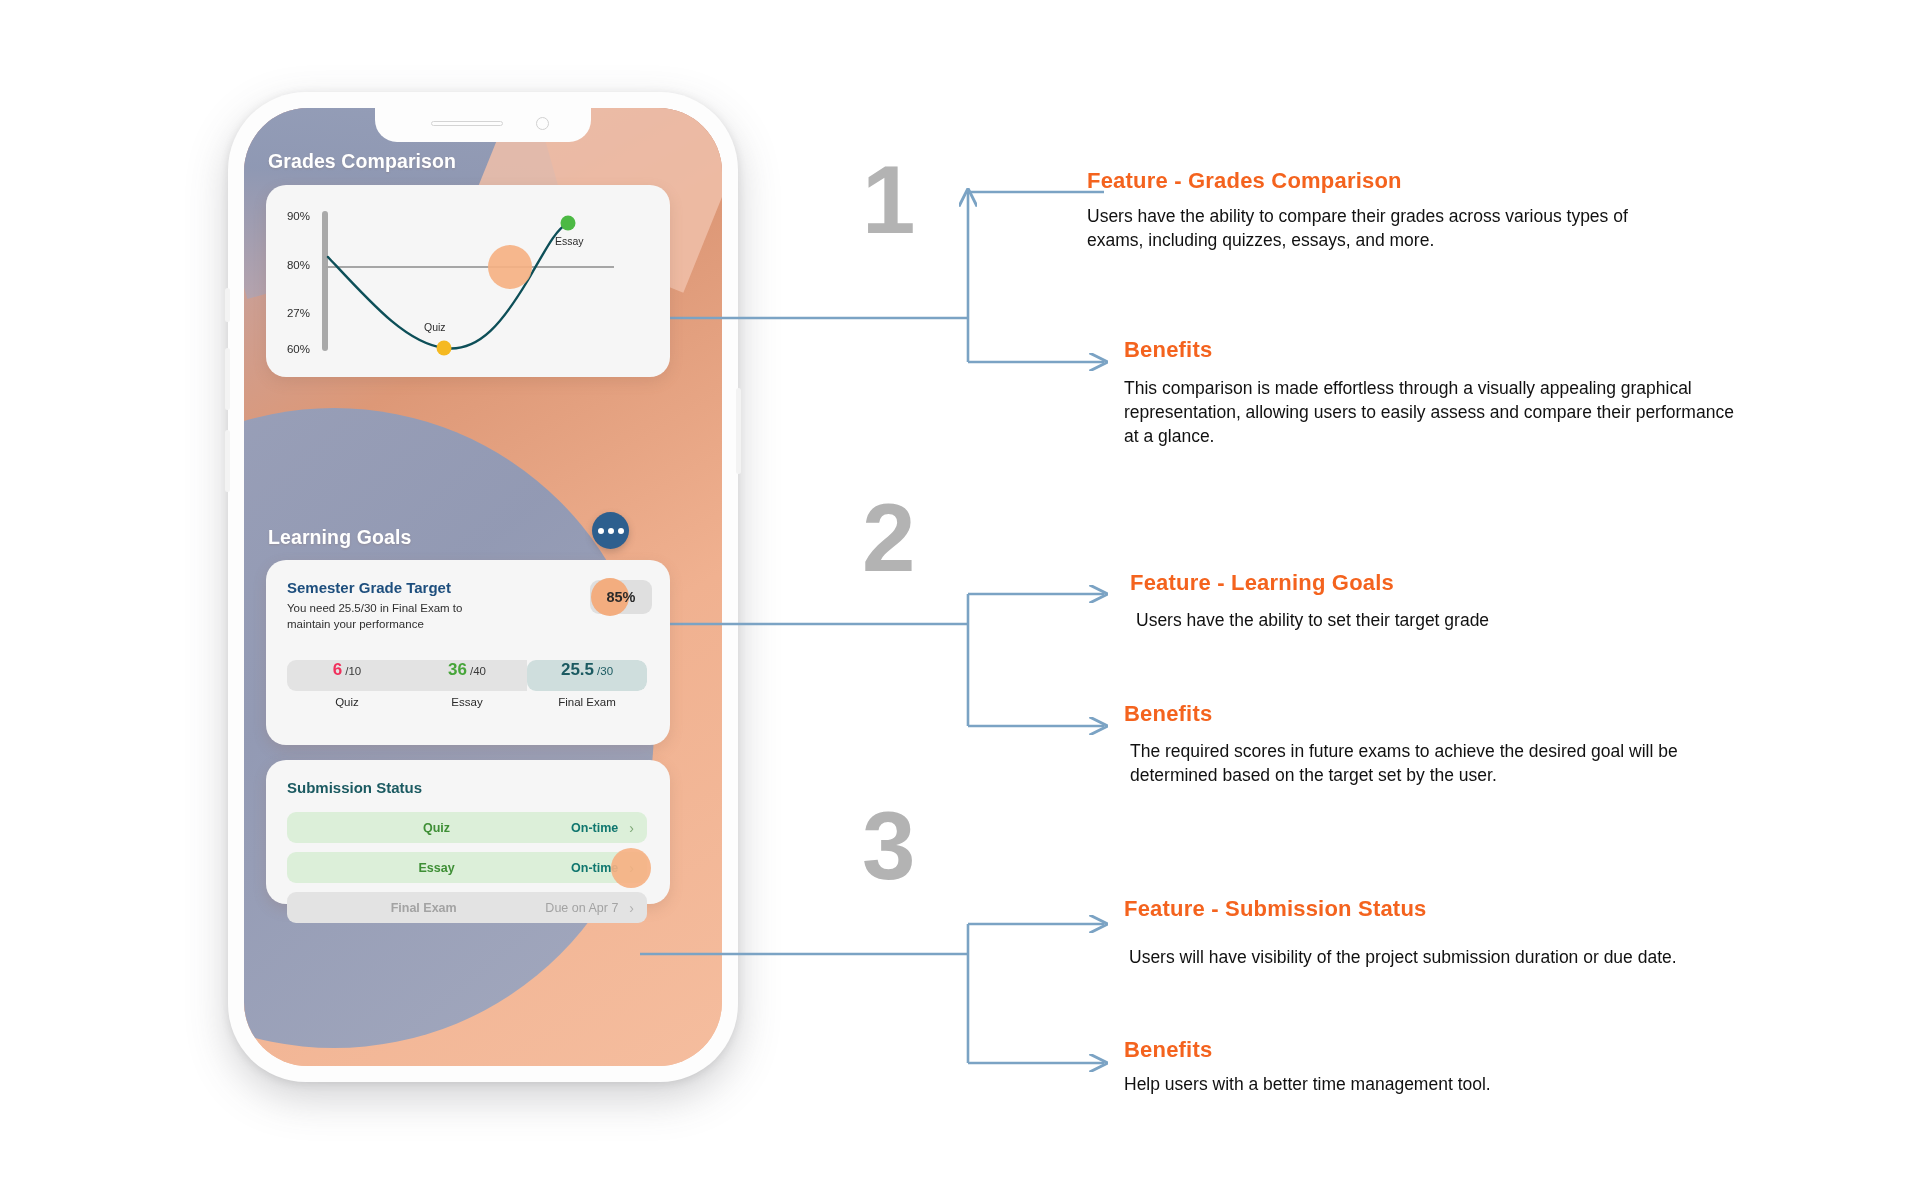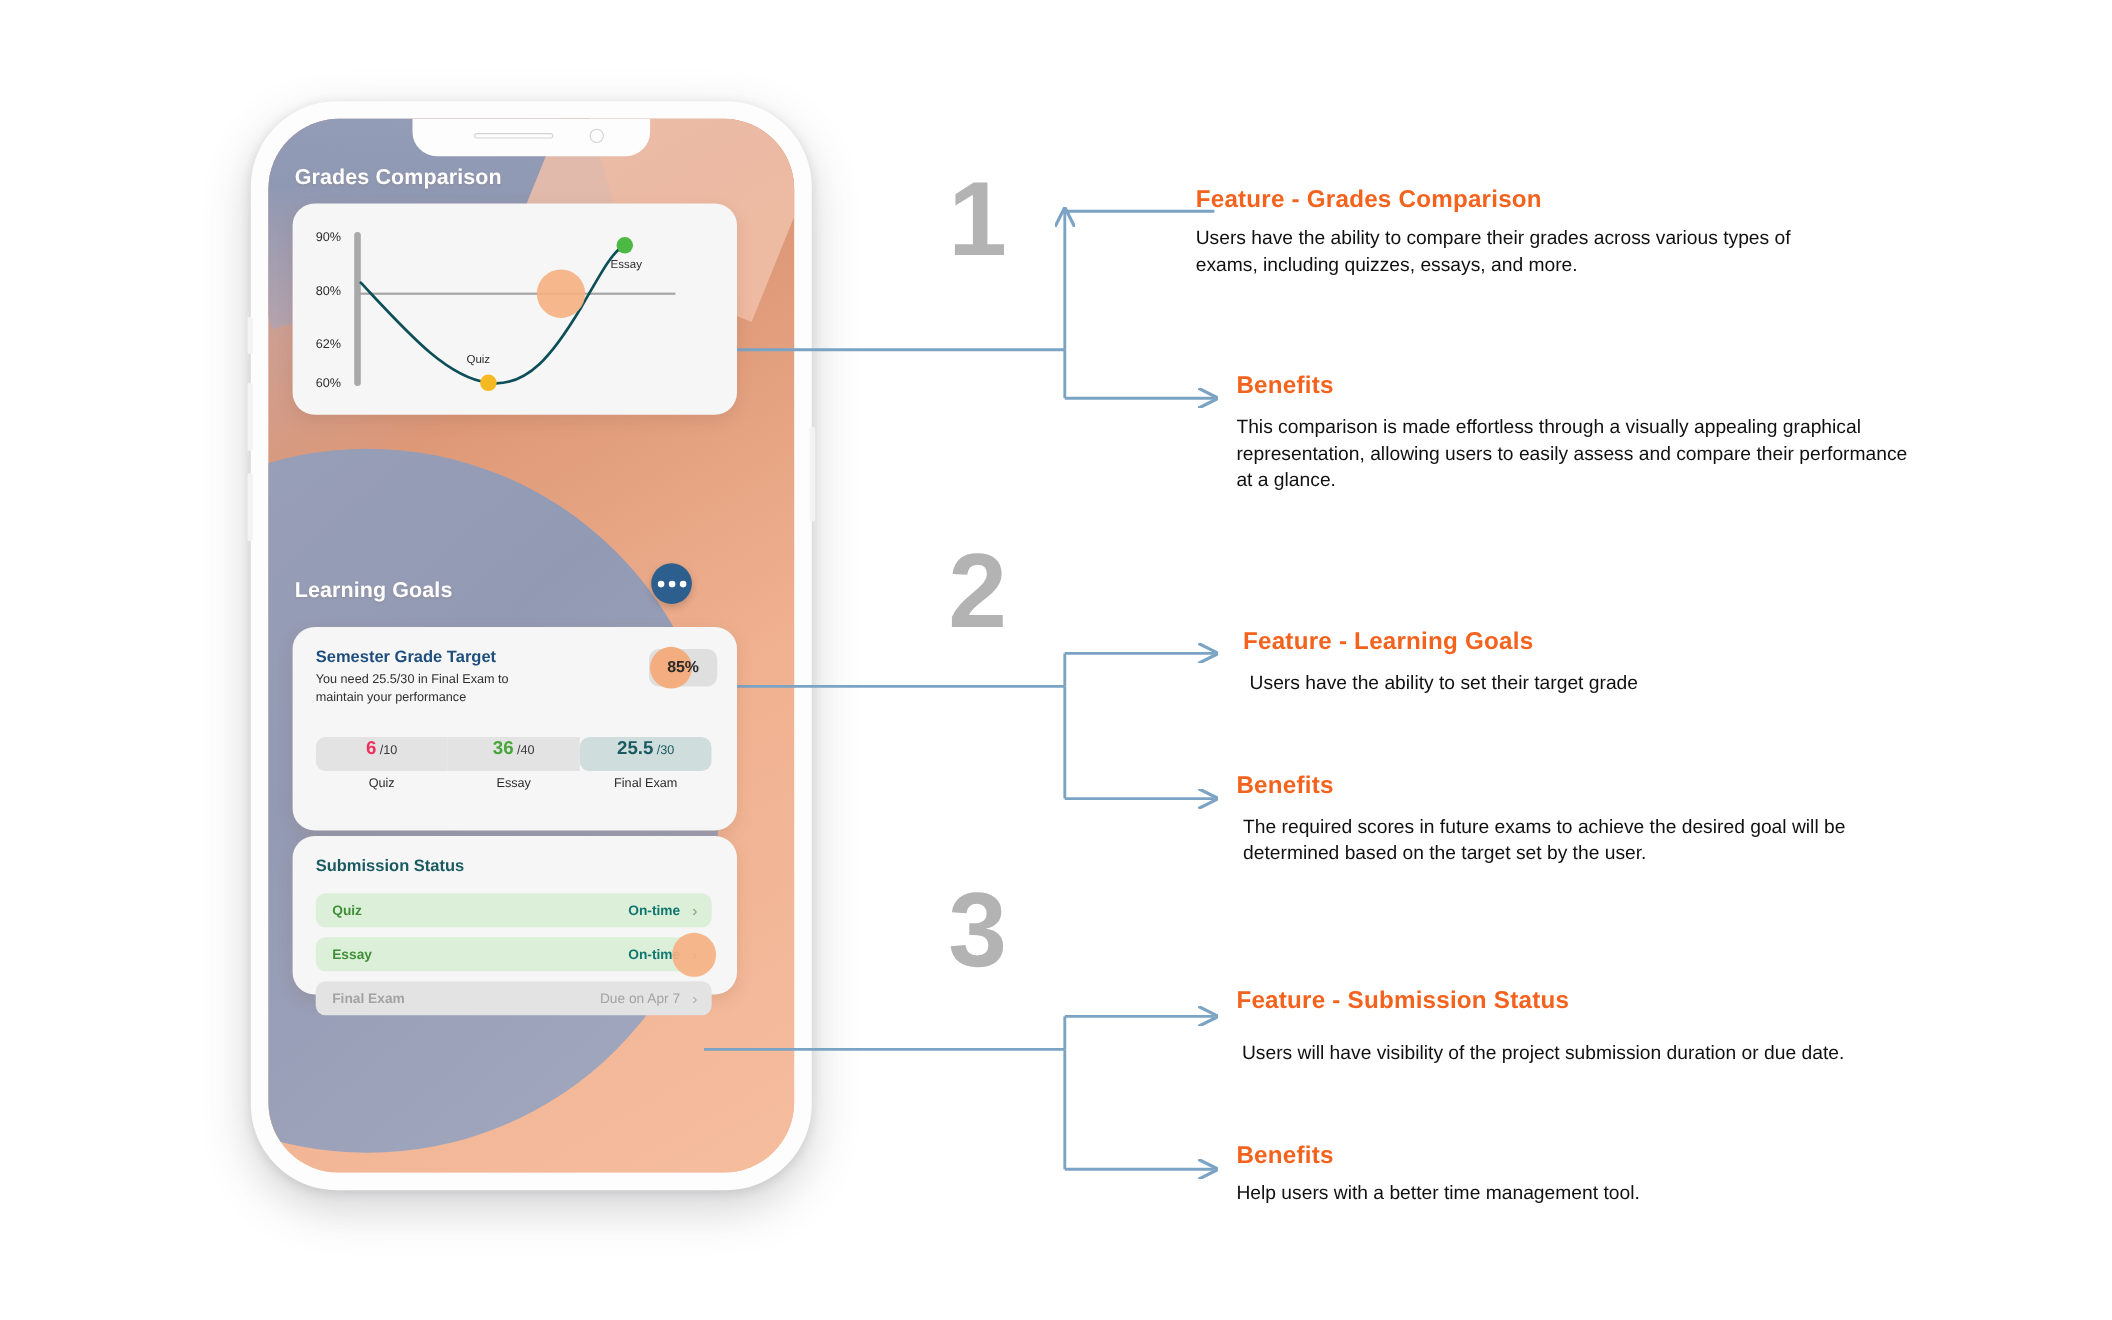--- a/index.html
+++ b/index.html
@@ -70,22 +70,22 @@
     letter-spacing: .1px; text-shadow: 0 1px 2px rgba(130,90,70,.22);
   }
   #grades-title { position: absolute; left: 24px; top: 42px; }
   #goals-title  { position: absolute; left: 24px; top: 418px; }
 
   .card {
     position: absolute; background: #f6f6f6;
     border-radius: 20px; box-shadow: 0 5px 14px rgba(150,105,85,.20);
   }
   #chart-card { left: 22px; top: 77px; width: 404px; height: 192px; }
-  #goals-card { left: 22px; top: 462px; width: 404px; height: 185px; }
-  #subs-card  { left: 22px; top: 652px; width: 404px; height: 144px; }
+  #goals-card { left: 22px; top: 452px; width: 404px; height: 185px; }
+  #subs-card  { left: 22px; top: 652px; width: 404px; height: 144px; text-align: center; }
 
   
   .chart-area { position: absolute; inset: 0; }
   .ylab {
     position: absolute; font-size: 11.5px; color: #2d2d2d; font-weight: 500;
     text-align: right; width: 42px;
   }
   .yaxis-bar {
     position: absolute; left: 56px; top: 26px; width: 6px; height: 140px;
     background: #a9a9a9; border-radius: 3px;
@@ -227,21 +227,21 @@
       </div>
 
       <div class="screen-content">
 
         <div class="sec-title" id="grades-title">Grades Comparison</div>
 
         <div class="card" id="chart-card">
           <div class="chart-area">
             <div class="ylab" style="left:2px; top:25px;">90%</div>
             <div class="ylab" style="left:2px; top:74px;">80%</div>
-            <div class="ylab" style="left:2px; top:122px;">62%</div>
+            <div class="ylab" style="left:2px; top:122px;">27%</div>
             <div class="ylab" style="left:2px; top:158px;">60%</div>
 
             <div class="yaxis-bar"></div>
             <div class="baseline"></div>
 
             <svg class="chart-svg" viewBox="0 0 404 192">
               <path d="M 62 72 C 105 118, 140 158, 178 163 C 214 168, 238 135, 262 95 C 280 64, 290 44, 302 38" fill="none" stroke="#0d4f58" stroke-width="2.4" stroke-linecap="round"></path>
             </svg>
 
             <div class="highlight-dot" id="chart-hl"></div>

